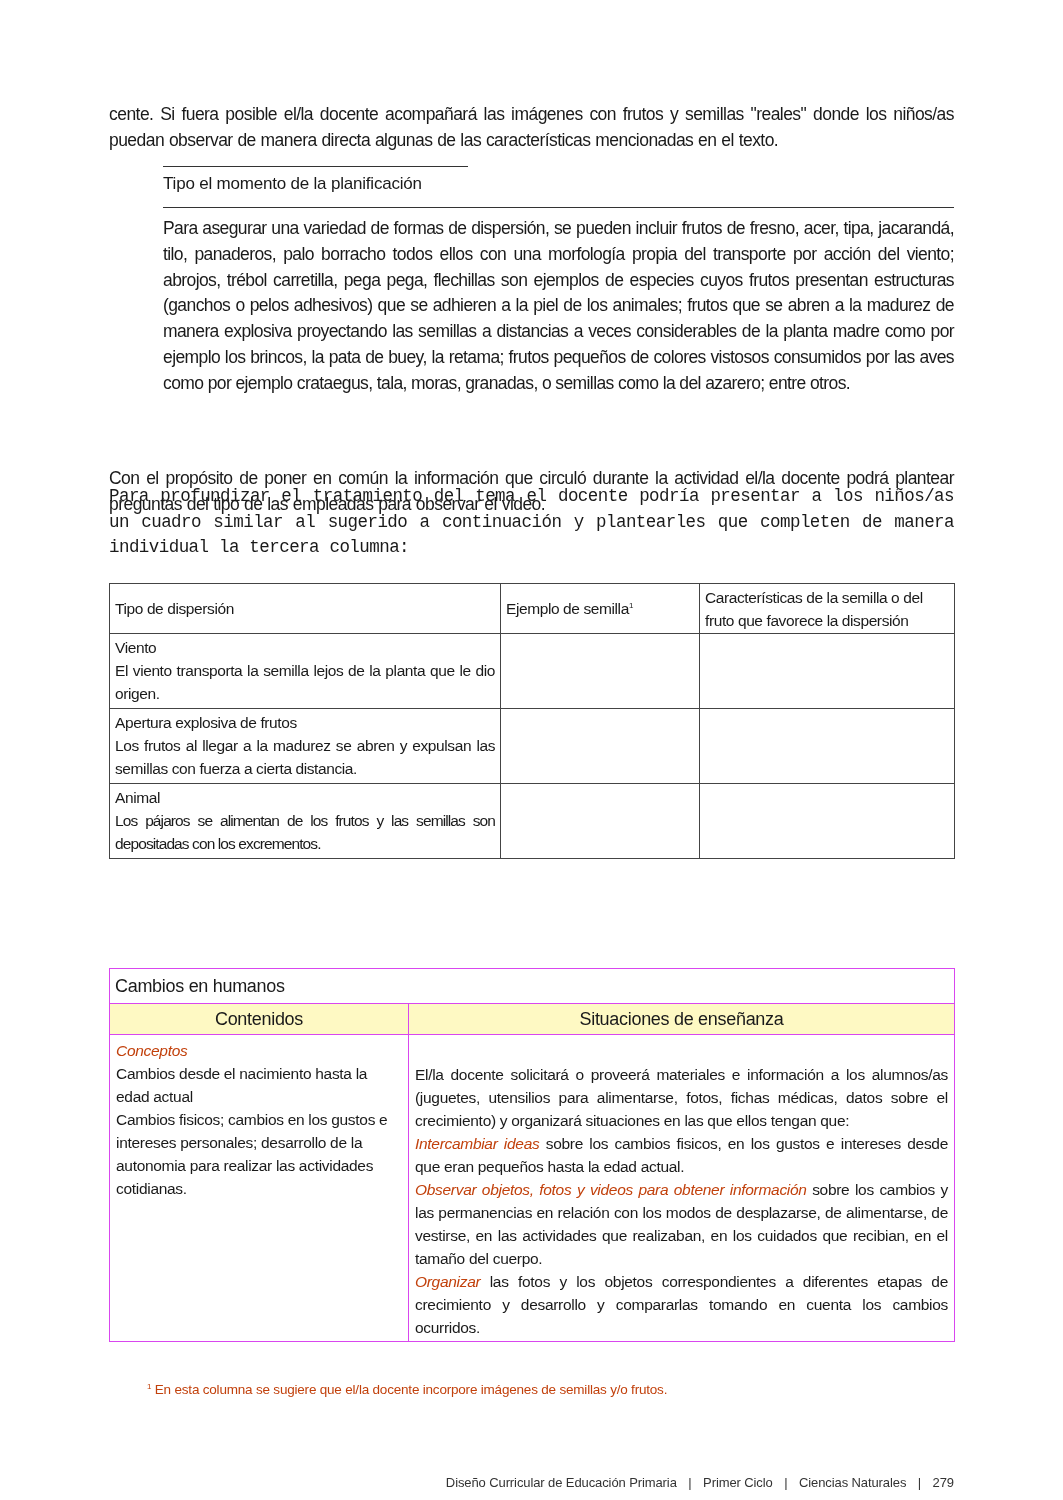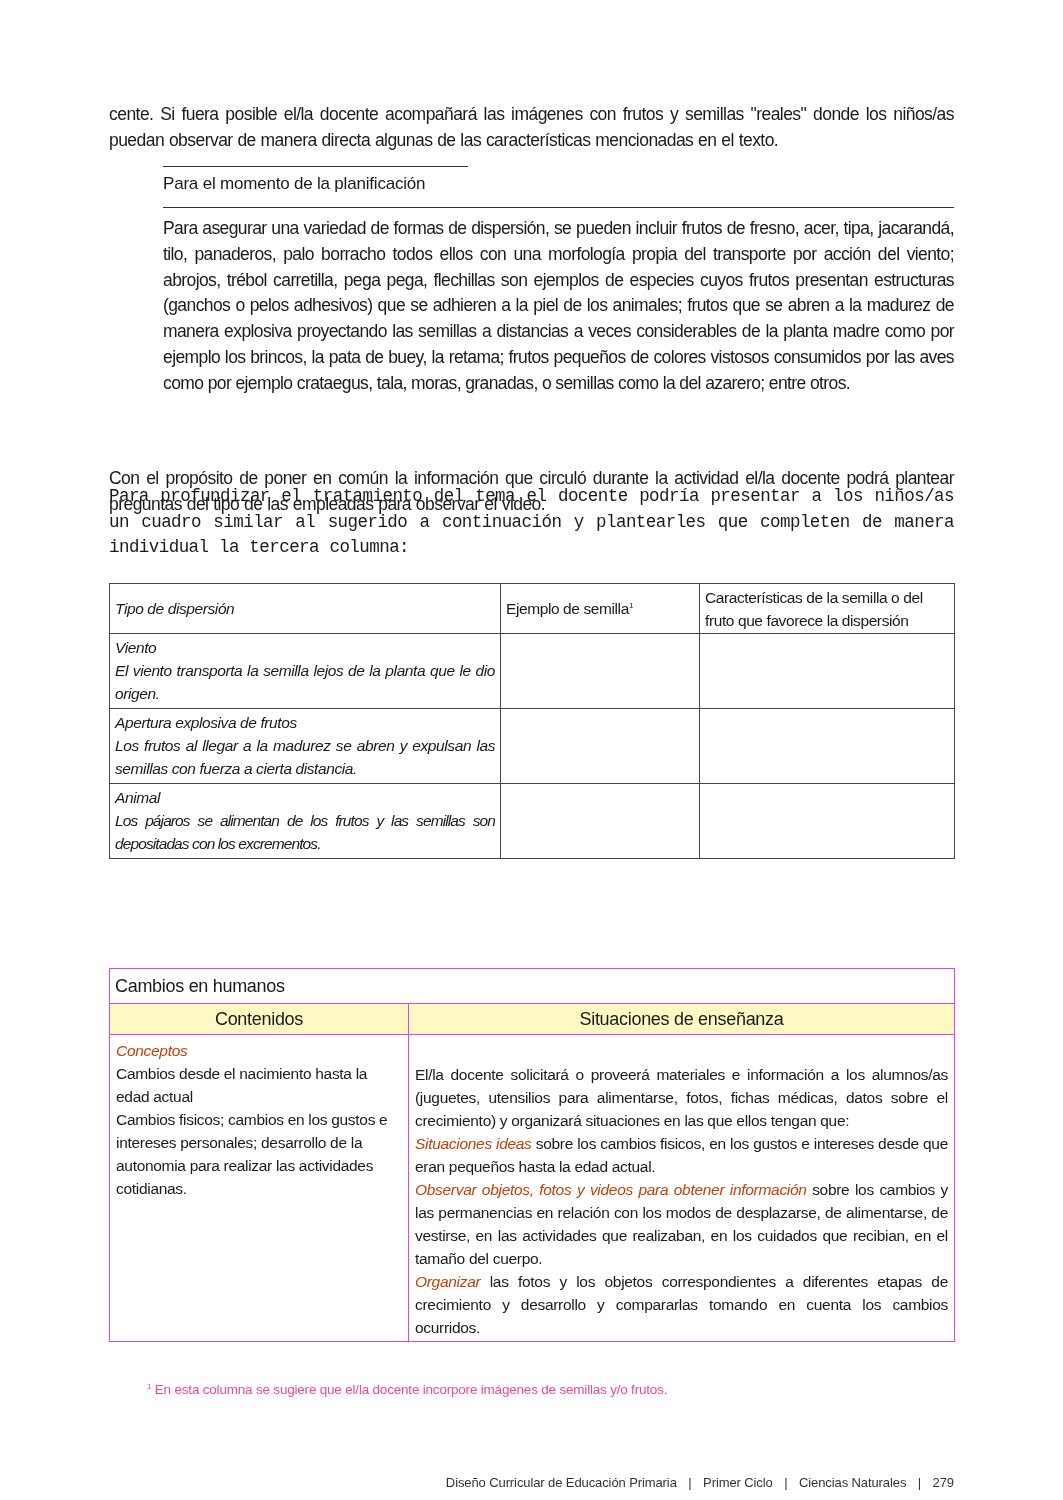--- a/index.html
+++ b/index.html
@@ -23,46 +23,46 @@
     letter-spacing: -0.6px;
   }
   .p2 { top: 466px; }
   .p3 { top: 484px; font-family: Liberation Mono, monospace; }
 
   table { border-collapse: collapse; position: absolute; }
   .t1 { left: 109px; top: 583px; width: 846px; }
   .t1 td { border: 1px solid #444; vertical-align: top; padding: 2px 5px 2px 5px;
            font-size: 15.5px; line-height: 23px; letter-spacing: -0.4px; }
   .t1 .hdr td { vertical-align: middle; height: 49px; padding-top: 0; padding-bottom: 0; }
-  .t1 .c1 { width: 380px; font-style: italic; }
+  .t1 .c1 { width: 380px; }
   .t1 .c2 { width: 188px; }
   .t1 .r td { height: 70px; }
   .t1 .desc { text-align: justify; }
   .sup { font-size: 8px; vertical-align: super; line-height: 0; }
 
   .t2 { left: 109px; top: 968px; width: 846px; }
   .t2 td { border: 1px solid #d946ef; font-size: 15.5px; line-height: 23px; letter-spacing: -0.3px; }
   .t2 .title td { height: 34px; padding: 0 5px; font-size: 18px; letter-spacing: -0.3px; }
   .t2 .heads td { background: #fef9c3; text-align: center; height: 30px; padding: 0; font-size: 18px; }
   .t2 .col-a { width: 286px; }
   .t2 .body td { vertical-align: top; padding: 4px 6px 2px 6px; }
   .t2 .body td.right { padding-top: 28px; text-align: justify; }
   .ital { font-style: italic; color: #c2410c; }
 
-  .footnote { position: absolute; left: 147px; top: 1382px; font-size: 13.5px; color: #ec4899; letter-spacing: -0.2px; }
+  .footnote { position: absolute; left: 147px; top: 1382px; font-size: 13.5px; color: #c2410c; letter-spacing: -0.2px; }
   .footer { position: absolute; right: 109px; top: 1430px; font-size: 13px; color: #333; letter-spacing: -0.1px; margin-top: 45px; }
   .footer .sep { margin: 0 8px; }
 </style>
 </head>
 <body>
 
 <div class="para p1 narrow">cente. Si fuera posible el/la docente acompañará las imágenes con frutos y semillas "reales" donde los niños/as puedan observar de manera directa algunas de las características mencionadas en el texto.</div>
 
 <div class="box-top-rule"></div>
-<div class="box-title">Para el momento de la planificación</div>
+<div class="box-title">Tipo el momento de la planificación</div>
 <div class="box-rule"></div>
 <div class="box-body narrow">Para asegurar una variedad de formas de dispersión, se pueden incluir frutos de fresno, acer, tipa, jacarandá, tilo, panaderos, palo borracho todos ellos con una morfología propia del transporte por acción del viento; abrojos, trébol carretilla, pega pega, flechillas son ejemplos de especies cuyos frutos presentan estructuras (ganchos o pelos adhesivos) que se adhieren a la piel de los animales; frutos que se abren a la madurez de manera explosiva proyectando las semillas a distancias a veces considerables de la planta madre como por ejemplo los brincos, la pata de buey, la retama; frutos pequeños de colores vistosos consumidos por las aves como por ejemplo crataegus, tala, moras, granadas, o semillas como la del azarero; entre otros.</div>
 
 <div class="para p2 narrow">Con el propósito de poner en común la información que circuló durante la actividad el/la docente podrá plantear preguntas del tipo de las empleadas para observar el video.</div>
 <div class="para p3 narrow">Para profundizar el tratamiento del tema el docente podría presentar a los niños/as un cuadro similar al sugerido a continuación y plantearles que completen de manera individual la tercera columna:</div>
 
 <table class="t1">
   <tbody>
       <tr class="hdr">
     <td class="c1"><span>Tipo de dispersión</span></td>
@@ -106,21 +106,21 @@
     <td>Situaciones de enseñanza</td>
   </tr>
   <tr class="body">
     <td class="col-a">
       <div class="ital">Conceptos</div>
       <div>Cambios desde el nacimiento hasta la edad actual</div>
       <div>Cambios fisicos; cambios en los gustos e intereses personales; desarrollo de la autonomia para realizar las actividades cotidianas.</div>
     </td>
     <td class="right">
       <div>El/la docente solicitará o proveerá materiales e información a los alumnos/as (juguetes, utensilios para alimentarse, fotos, fichas médicas, datos sobre el crecimiento) y organizará situaciones en las que ellos tengan que:</div>
-      <div><span class="ital">Situaciones ideas</span><span> sobre los cambios fisicos, en los gustos e intereses desde que eran pequeños hasta la edad actual.</span></div>
+      <div><span class="ital">Intercambiar ideas</span><span> sobre los cambios fisicos, en los gustos e intereses desde que eran pequeños hasta la edad actual.</span></div>
       <div><span class="ital">Observar objetos, fotos y videos para obtener información</span><span> sobre los cambios y las permanencias en relación con los modos de desplazarse, de alimentarse, de vestirse, en las actividades que realizaban, en los cuidados que recibian, en el tamaño del cuerpo.</span></div>
       <div><span class="ital">Organizar</span><span> las fotos y los objetos correspondientes a diferentes etapas de crecimiento y desarrollo y compararlas tomando en cuenta los cambios ocurridos.</span></div>
     </td>
   </tr>
 </tbody>
   </table>
 
 <div class="footnote">
   <span class="sup">1</span>
   <span>En esta columna se sugiere que el/la docente incorpore imágenes de semillas y/o frutos.</span>

